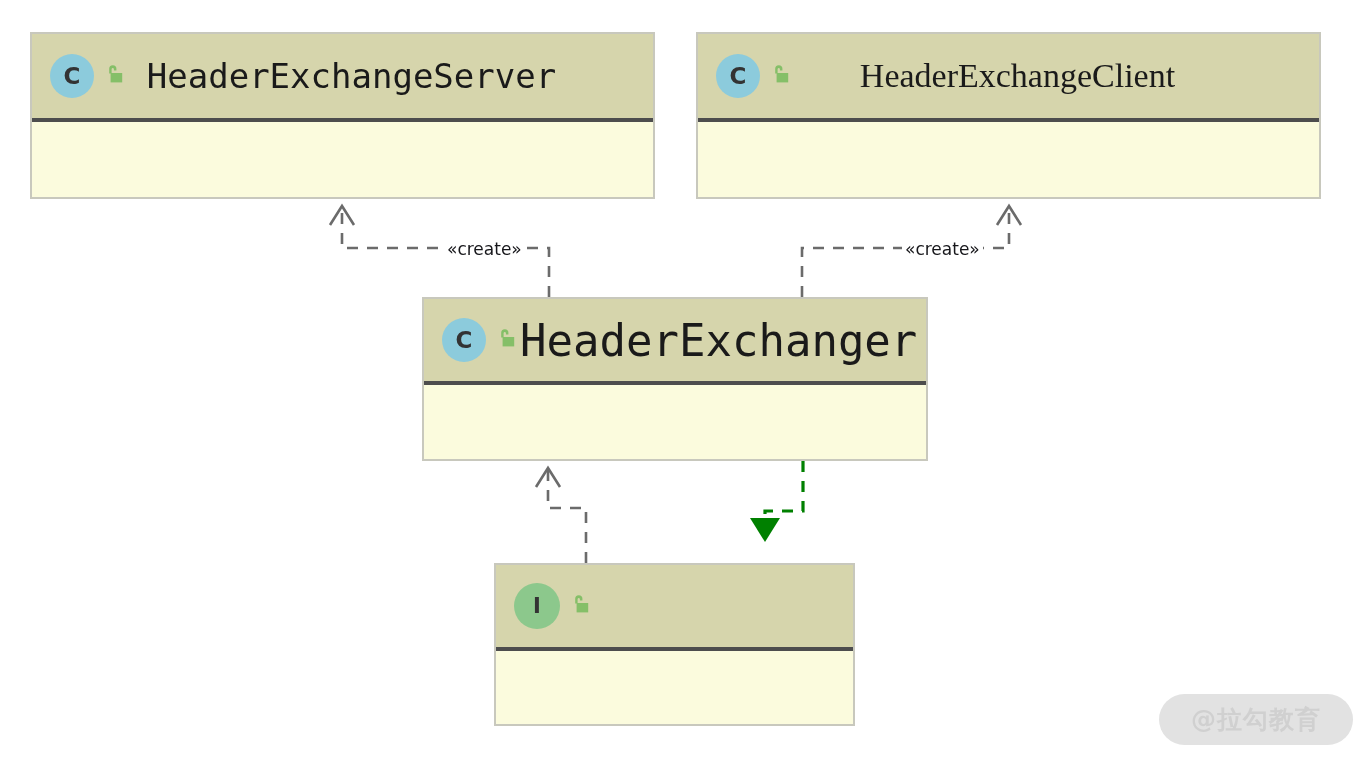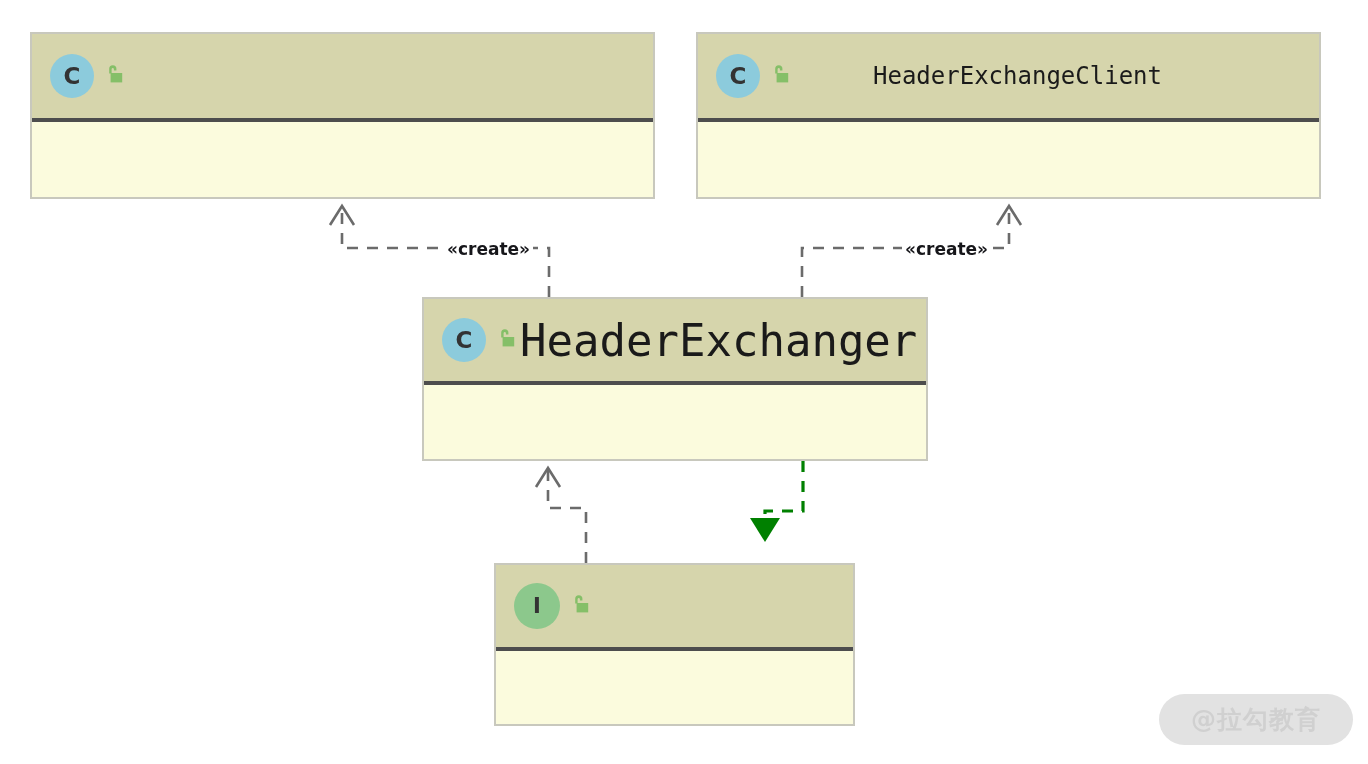--- a/index.html
+++ b/index.html
@@ -62,21 +62,21 @@
     text-align: center;
     font-family: "DejaVu Sans Mono", monospace;
     color: #1a1a1a;
     white-space: nowrap;
     letter-spacing: 0px;
   }
   .edge-label {
     position: absolute;
     font-family: "DejaVu Sans", sans-serif;
     font-size: 17px;
-    font-weight: bold;
+    font-weight: normal;
     color: #16161a;
     background: #ffffff;
     padding: 0 3px;
     white-space: nowrap;
     line-height: 18px;
   }
   .watermark {
     position: absolute;
     display: flex;
     align-items: center;
@@ -125,31 +125,32 @@
   </svg>
 
   <div id="node-layer">
       <div class="uml-class" style="left: 30px; top: 32px; width: 625px; height: 167px;">
         <div class="uml-header" style="height: 88px; padding-left: 18px; padding-right: 18px;">
           <div class="stereo-icon icon-class" style="width: 44px; height: 44px; font-size: 23px; background: rgb(140, 203, 220);">C</div>
           <div class="lock-icon" style="margin-left: 8px;"><svg width="26" height="26" viewBox="0 0 26 26" aria-hidden="true">
               <path d="M7.2 12.5 L7.2 7.8 A3.6 3.6 0 0 1 14.4 7.8 L14.4 9.6 L11.9 9.6 L11.9 7.9 A1.2 1.2 0 0 0 9.6 7.9 L9.6 12.5 Z" fill="#85bf68"></path>
               <rect x="8.6" y="12.0" width="11.6" height="9.4" fill="#85bf68"></rect>
             </svg></div>
+          <div class="uml-title" style="font-size: 34px; padding-right: 60px;">HeaderExchangeServer</div>
         </div>
         <div class="uml-body" style="height: 71px;"></div>
       </div>
       <div class="uml-class" style="left: 696px; top: 32px; width: 625px; height: 167px;">
         <div class="uml-header" style="height: 88px; padding-left: 18px; padding-right: 18px;">
           <div class="stereo-icon icon-class" style="width: 44px; height: 44px; font-size: 23px; background: rgb(140, 203, 220);">C</div>
           <div class="lock-icon" style="margin-left: 8px;"><svg width="26" height="26" viewBox="0 0 26 26" aria-hidden="true">
               <path d="M7.2 12.5 L7.2 7.8 A3.6 3.6 0 0 1 14.4 7.8 L14.4 9.6 L11.9 9.6 L11.9 7.9 A1.2 1.2 0 0 0 9.6 7.9 L9.6 12.5 Z" fill="#85bf68"></path>
               <rect x="8.6" y="12.0" width="11.6" height="9.4" fill="#85bf68"></rect>
             </svg></div>
-          <div class="uml-title" style="font-size: 24px; padding-right: 60px;">HeaderExchangeClient</div>
+          <div class="uml-title" style="font-size: 34px; padding-right: 60px; font-family: Liberation Serif, serif;">HeaderExchangeClient</div>
         </div>
         <div class="uml-body" style="height: 71px;"></div>
       </div>
       <div class="uml-class" style="left: 422px; top: 297px; width: 506px; height: 164px;">
         <div class="uml-header" style="height: 86px; padding-left: 18px; padding-right: 18px;">
           <div class="stereo-icon icon-class" style="width: 44px; height: 44px; font-size: 23px; background: rgb(140, 203, 220);">C</div>
           <div class="lock-icon" style="margin-left: 8px;"><svg width="26" height="26" viewBox="0 0 26 26" aria-hidden="true">
               <path d="M7.2 12.5 L7.2 7.8 A3.6 3.6 0 0 1 14.4 7.8 L14.4 9.6 L11.9 9.6 L11.9 7.9 A1.2 1.2 0 0 0 9.6 7.9 L9.6 12.5 Z" fill="#85bf68"></path>
               <rect x="8.6" y="12.0" width="11.6" height="9.4" fill="#85bf68"></rect>
             </svg></div>

